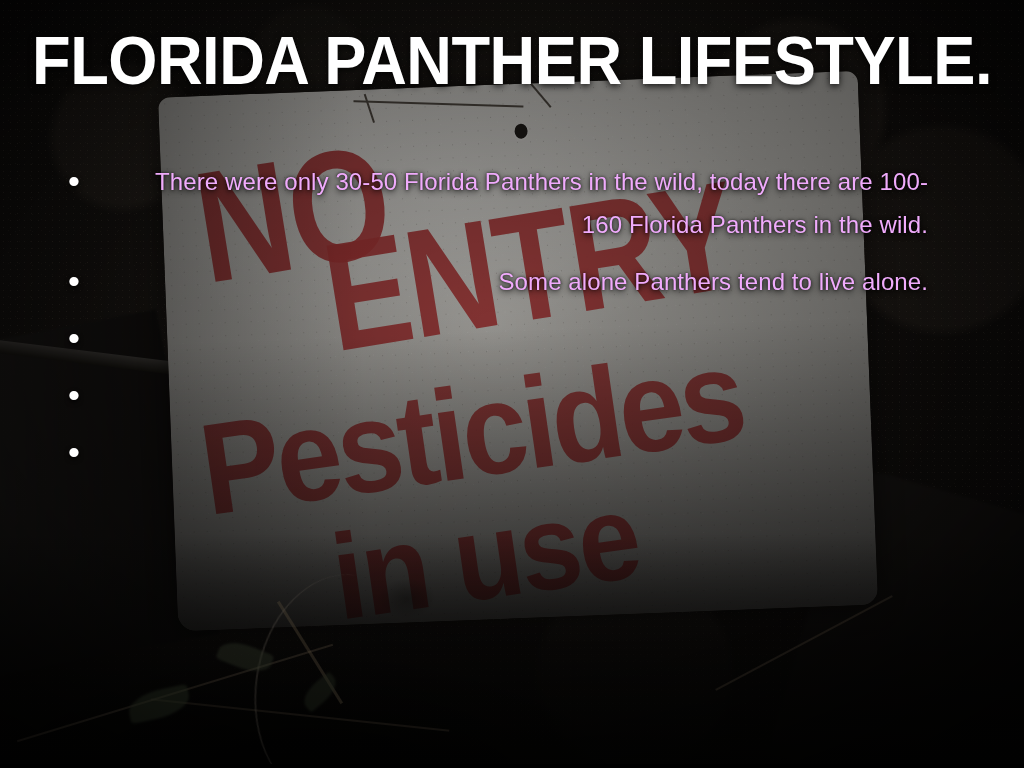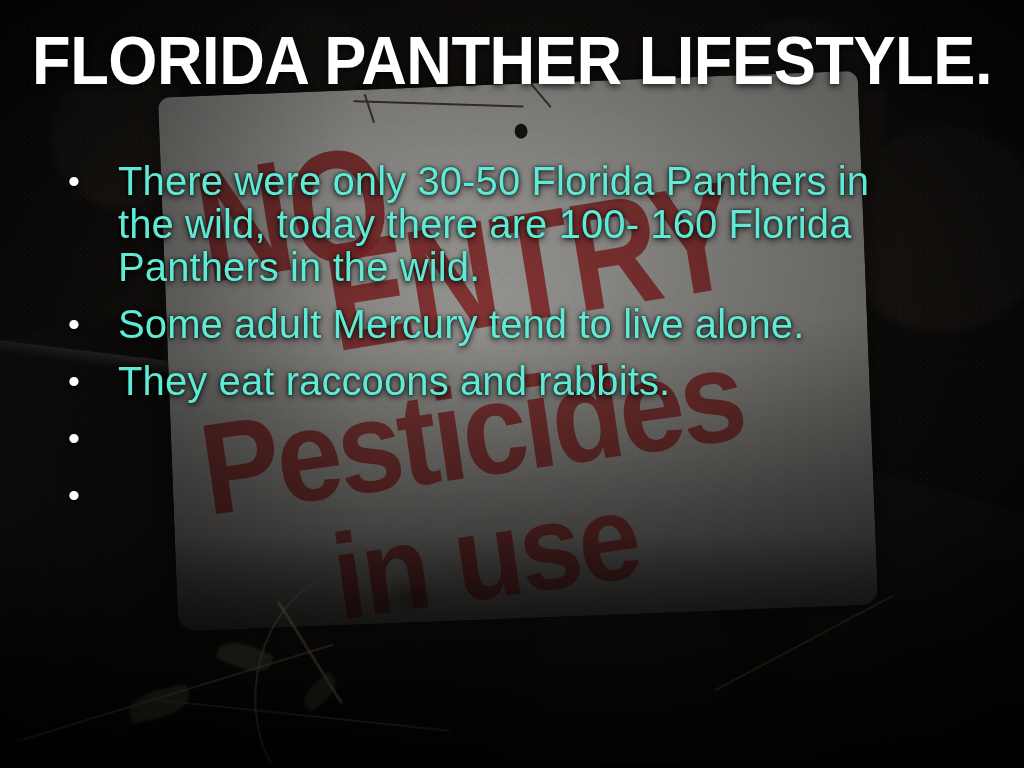--- a/index.html
+++ b/index.html
@@ -225,27 +225,28 @@
     width:58px;
     color:#ffffff;
     font-size:34px;
     line-height:43px;
     text-align:left;
     padding-left:8px;
     text-shadow:0 2px 5px rgba(0,0,0,.9);
   }
   .btext {
     flex:1 1 auto;
-    color:#5eead4;
-    font-size:40px;
+    color:#f0abfc;
+    font-size:24px;
     line-height:43px;
     font-weight:400;
     letter-spacing:.1px;
     text-shadow:0 2px 6px rgba(0,0,0,.9), 0 0 3px rgba(0,0,0,.7);
     max-width:810px;
+    text-align:right;
   }
 </style>
 </head>
 <body>
 
 <div id="slide">
 
   <div class="photo">
     <div class="grain"></div>
 
@@ -289,26 +290,25 @@
 
   <div class="bullets">
 
     <div class="bullet">
       <span class="dot">•</span>
       <span class="btext">There were only 30-50 Florida Panthers in the wild, today there are 100- 160 Florida Panthers in the wild.</span>
     </div>
 
     <div class="bullet">
       <span class="dot">•</span>
-      <span class="btext">Some adult Mercury tend to live alone.</span>
-    </div>
-
-    <div class="bullet">
-      <span class="dot">•</span>
-      <span class="btext">They eat raccoons and rabbits.</span>
+      <span class="btext">Some alone Panthers tend to live alone.</span>
+    </div>
+
+    <div class="bullet">
+      <span class="dot">•</span>
     </div>
 
     <div class="bullet">
       <span class="dot">•</span>
     </div>
 
     <div class="bullet">
       <span class="dot">•</span>
     </div>
 

